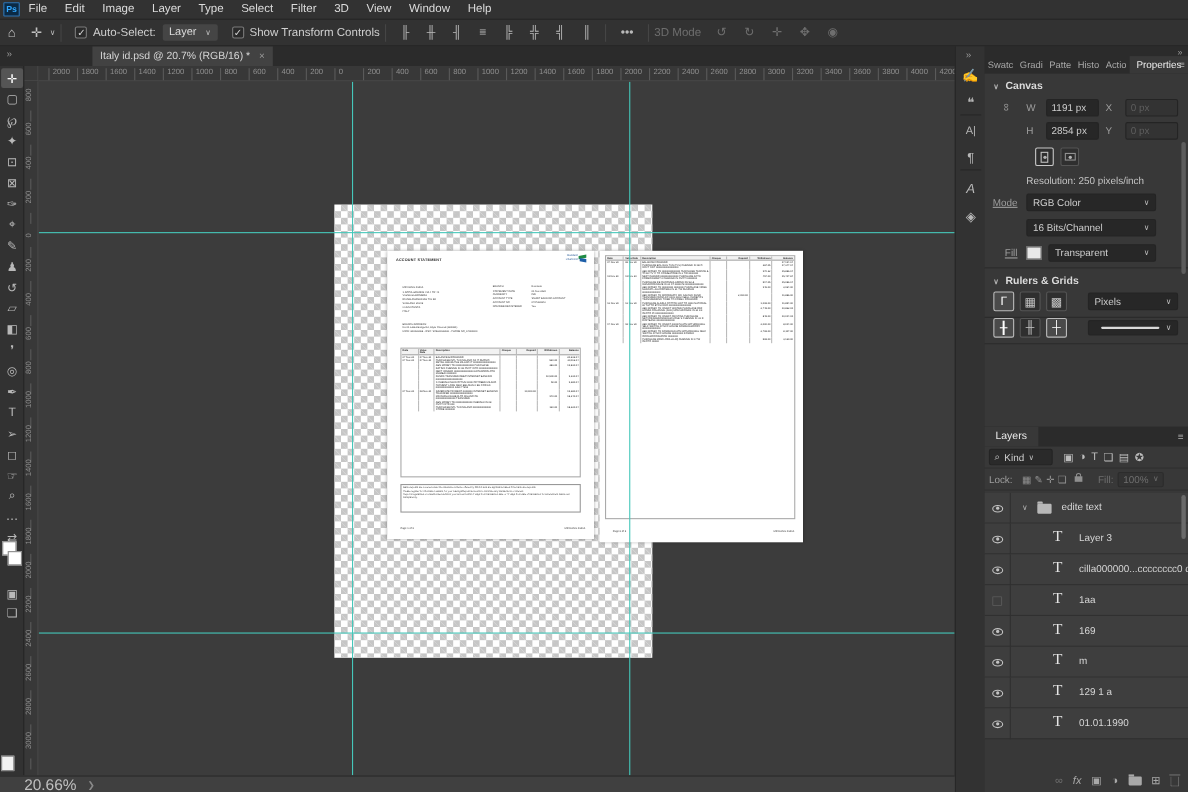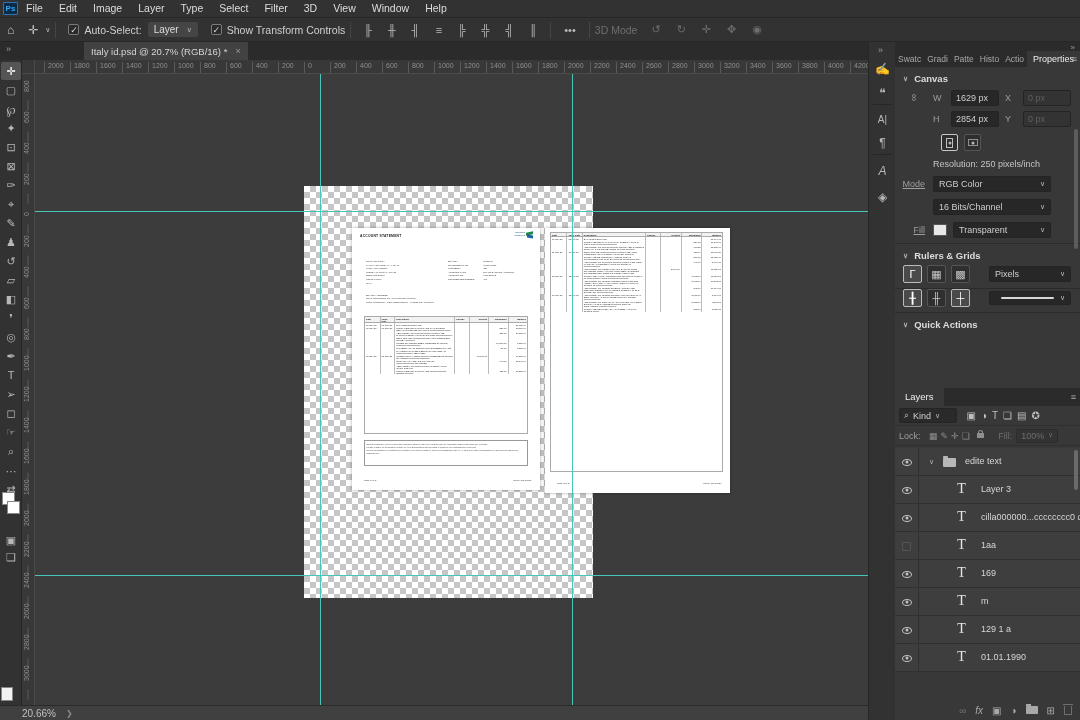--- a/index.html
+++ b/index.html
@@ -183,21 +183,21 @@
   #layers-bottom { position:absolute; left:0; bottom:2px; width:185px; height:16px; display:flex;
     justify-content:flex-end; align-items:center; gap:9px; padding-right:8px; }
   .lb-ic { color:#a8a8a8; font-size:10px; }
   .lb-folder { width:12px; height:8px; background:#a8a8a8; border-radius:1px; position:relative; }
   .lb-folder::before { content:""; position:absolute; left:0; top:-2px; width:5px; height:2px; background:#a8a8a8; }
   .lb-trash { width:8px; height:9px; border:1px solid #6e6e6e; border-top:none; border-radius:0 0 1px 1px; position:relative; }
   .lb-trash::before { content:""; position:absolute; left:-2px; top:-2px; width:10px; height:1px; background:#6e6e6e; }
   
   #statusbar { position:absolute; left:0; top:705px; width:868px; height:15px; background:#404040;
     display:flex; align-items:center; z-index:35; border-top:1px solid #2a2a2a; }
-  #statusbar .zoom { color:#c0c0c0; font-size:10px; margin-left:22px; }
+  #statusbar .zoom { color:#c0c0c0; font-size:14px; margin-left:22px; }
   #statusbar .arr { color:#8a8a8a; font-size:8px; margin-left:10px; }
   #corner-chip { position:absolute; left:1px; top:687px; width:12px; height:14px; background:#f2f2f2;
     border:1px solid #888; z-index:36; }
 </style>
 </head>
 <body>
 
 <div id="menubar">
   <div id="ps-logo">Ps</div>
   <div id="menu-items" style="display:flex;">
@@ -691,21 +691,21 @@
 
   <div id="props">
     <div class="sect-head">
       <span class="chev">∨</span>
       <span>Canvas</span>
     </div>
     <div style="position:relative;">
       <span id="chainlink" style="top:2px;">∞</span>
       <div class="wh-grid">
         <span class="flabel">W</span>
-        <span class="field">1629 px</span>
+        <span class="field">1191 px</span>
         <span class="flabel">X</span>
         <span class="field off">0 px</span>
         <span class="flabel">H</span>
         <span class="field">2854 px</span>
         <span class="flabel">Y</span>
         <span class="field off">0 px</span>
       </div>
       <div class="orient">
         <span class="ob sel">
             <span class="person-p"></span>
@@ -759,24 +759,20 @@
             <span class="icon-btn sel">╂</span>
             <span class="icon-btn">╫</span>
             <span class="icon-btn sel">┼</span>
           </span>
         <span class="pdrop" style="width:82px; margin-left:14px;">
           <span class="gline"></span>
           <span class="chev">∨</span>
         </span>
       </div>
       <div class="sect-div"></div>
-      <div class="sect-head">
-        <span class="chev">∨</span>
-          <span>Quick Actions</span>
-      </div>
     </div>
     <div id="props-scroll"></div>
   </div>
 
   <div id="layers">
     <div id="layers-tabrow">
       <span id="layers-tab">Layers</span>
       <span id="layers-menu">≡</span>
     </div>
     <div class="lrow" id="filter-row">

